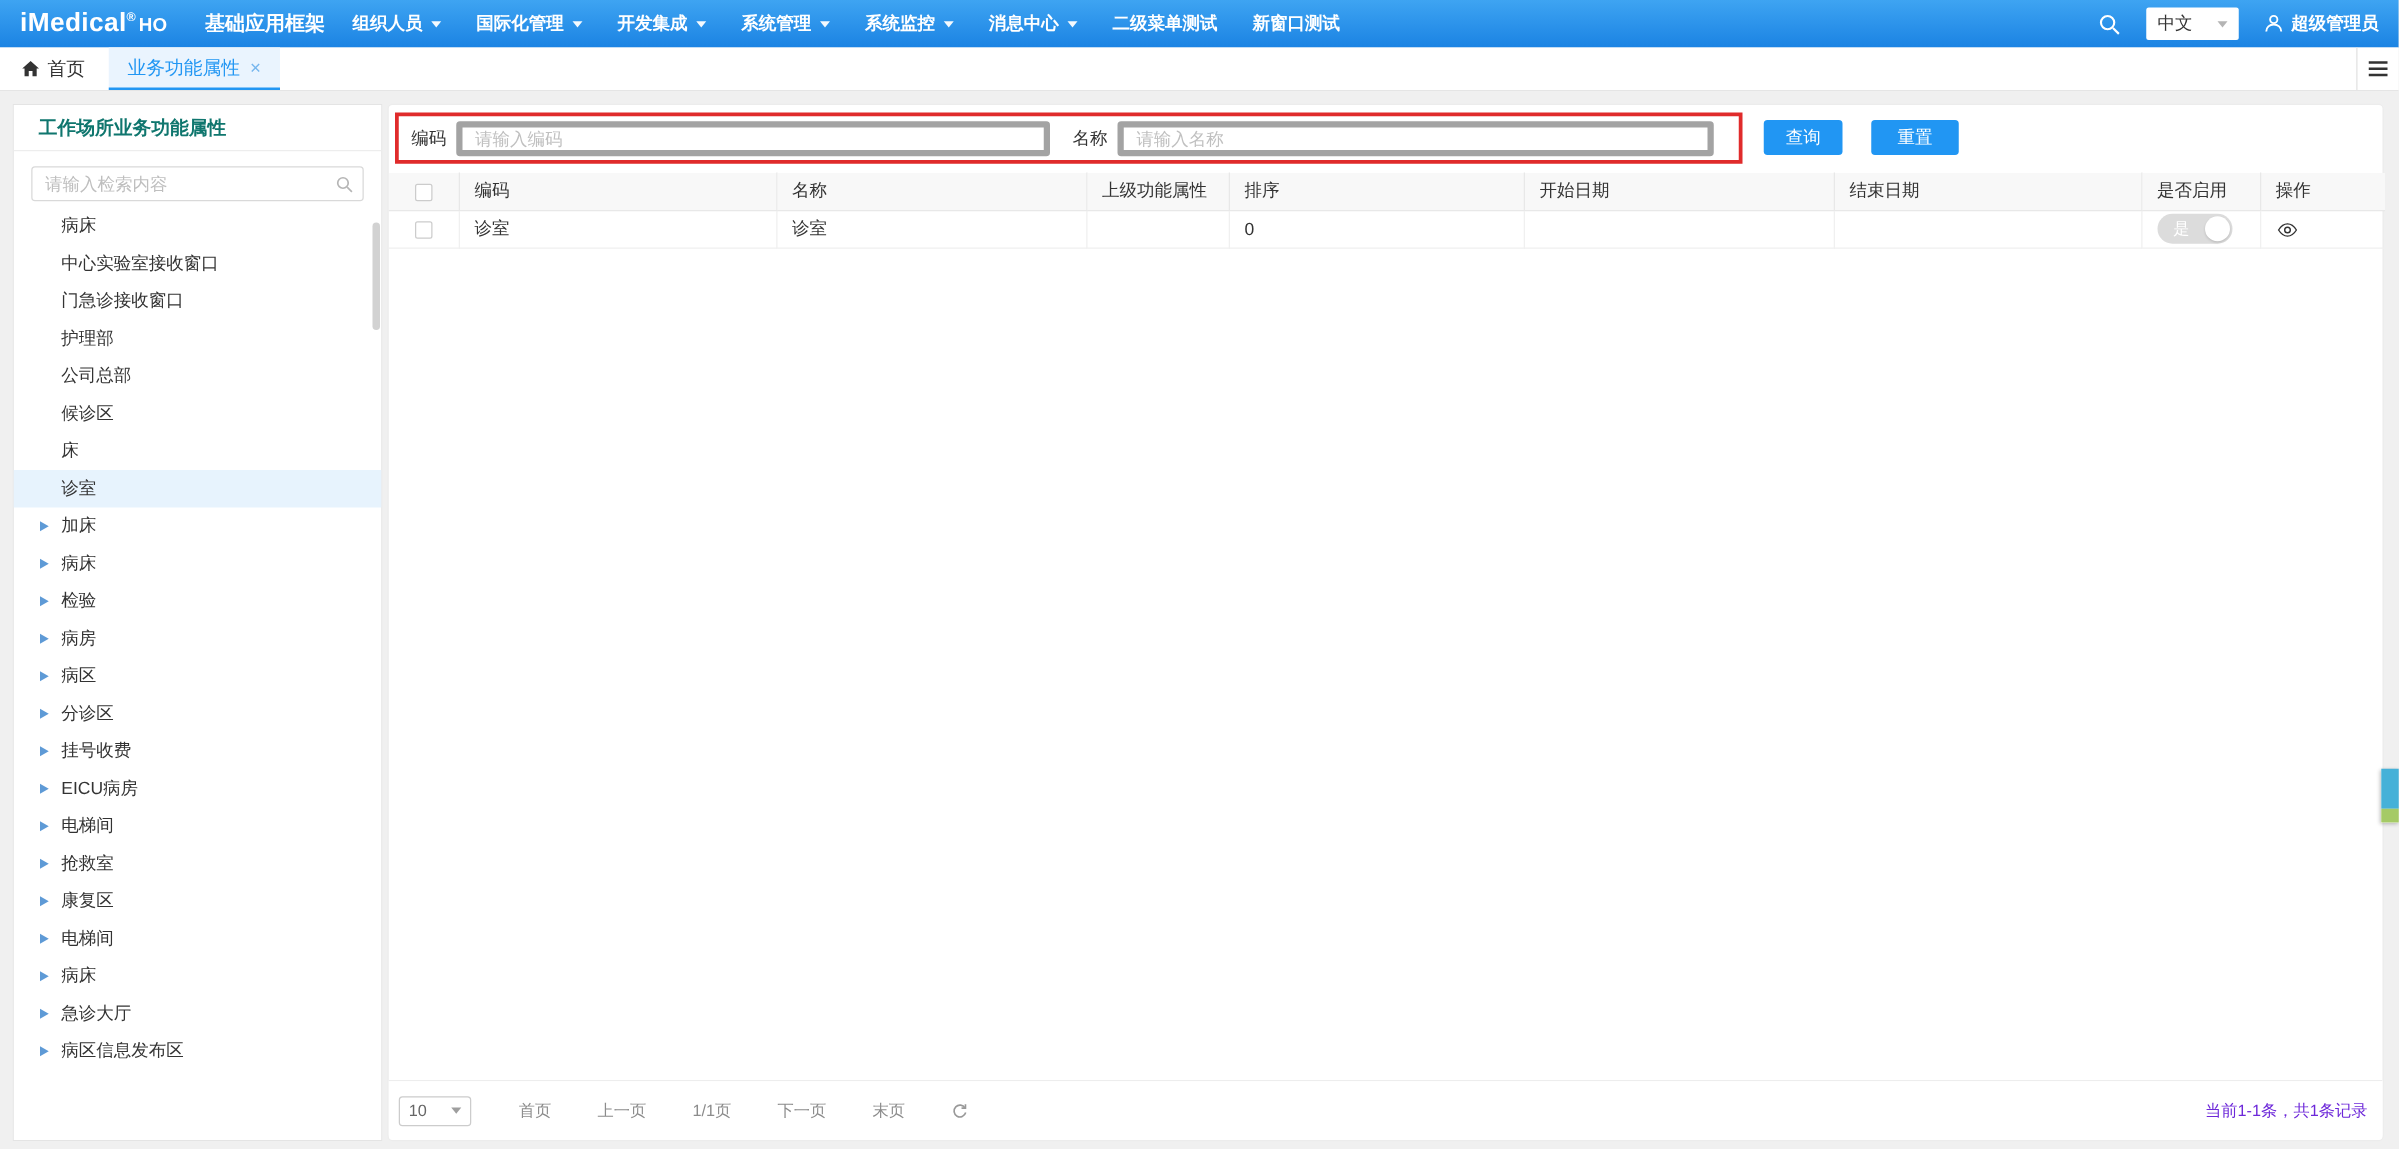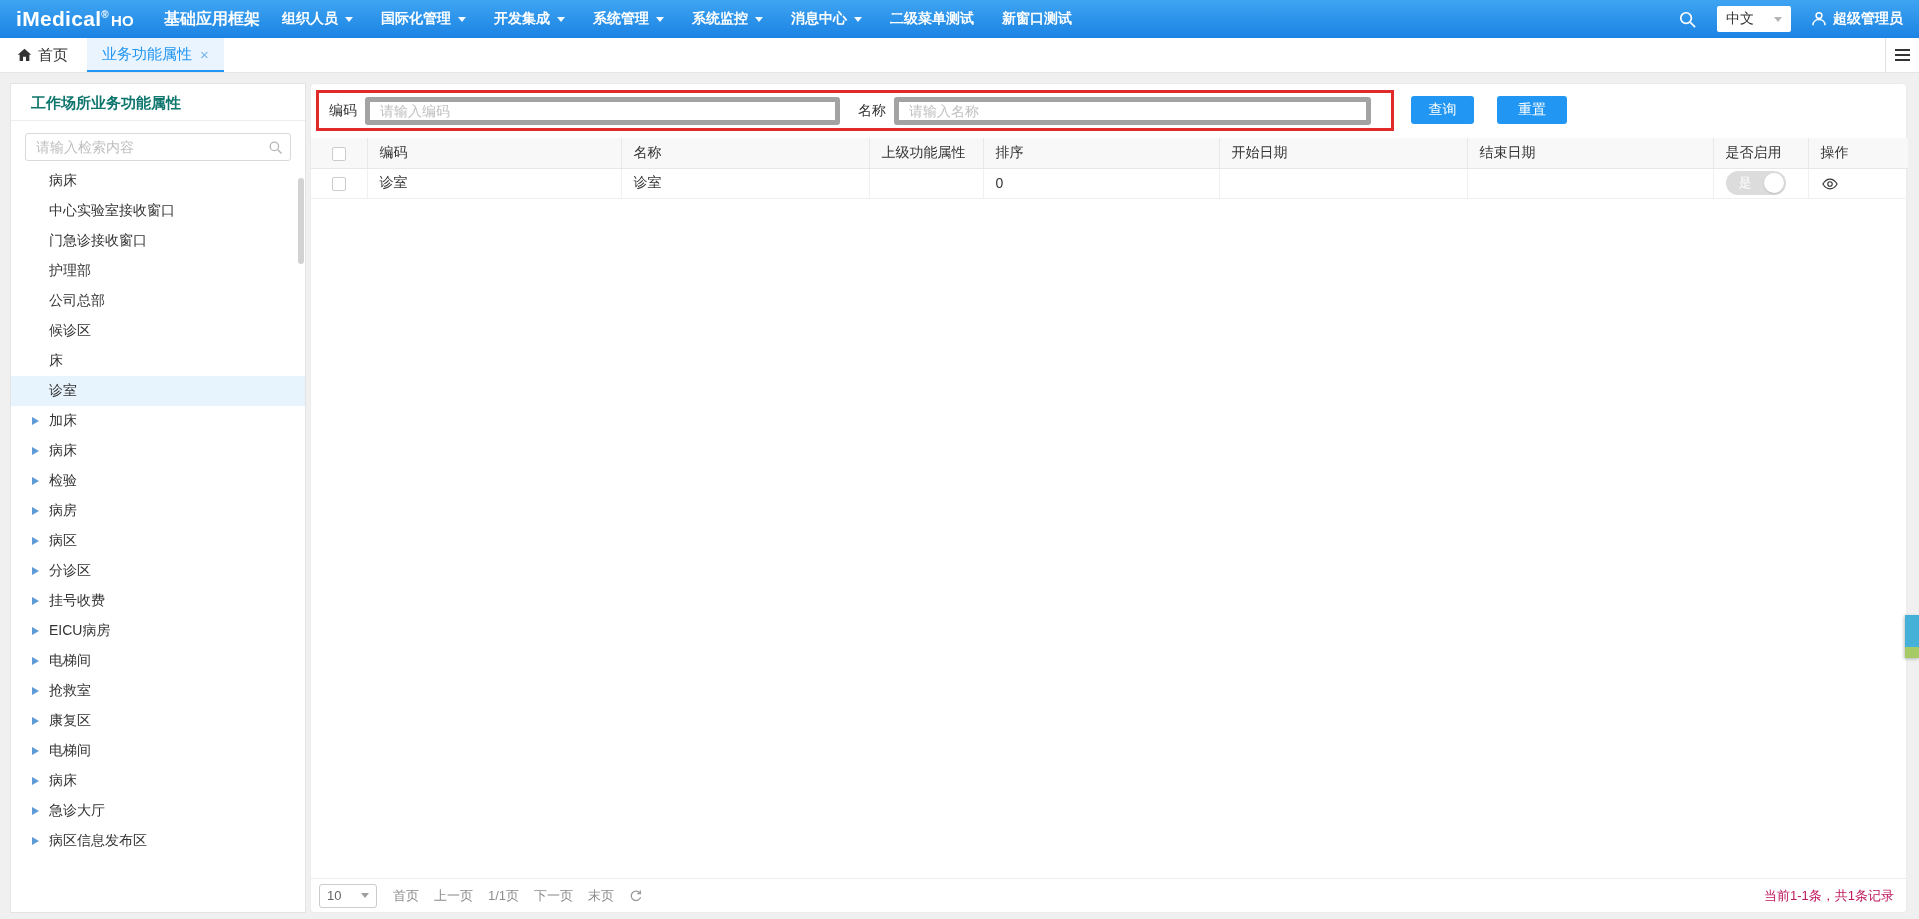--- a/index.html
+++ b/index.html
@@ -63,27 +63,27 @@
   th:last-child, td:last-child { border-right:none; }
   td { height:30px; padding-left:12px; font-size:14px; color:#333; border-bottom:1px solid #f0f0f0; border-right:1px solid #f0f0f0; white-space:nowrap; overflow:hidden; }
   .cb-cell { text-align:center; padding-left:0; }
   .checkbox { display:inline-block; width:14px; height:14px; border:1px solid #ccc; border-radius:2px; background:#fff; vertical-align:middle; cursor:pointer; }
   .toggle { display:inline-flex; align-items:center; width:60px; height:24px; background:#dcdcdc; border-radius:12px; position:relative; vertical-align:middle; cursor:pointer; }
   .toggle-label { color:#fff; font-size:13px; margin-left:13px; }
   .knob { position:absolute; right:2px; top:2px; width:20px; height:20px; background:#fff; border-radius:50%; box-shadow:0 1px 2px rgba(0,0,0,.15); }
   .eye { display:inline-flex; cursor:pointer; vertical-align:middle; }
 
   
-  .pagination { position:absolute; left:0; right:0; bottom:0; height:34px; border-top:1px solid #ededed; display:flex; align-items:center; padding:0 12px 0 8px; font-size:13px; color:#8c8c8c; background:#fff; border-radius:0 0 4px 4px; }
+  .pagination { position:absolute; left:0; right:0; bottom:0; height:48px; border-top:1px solid #ededed; display:flex; align-items:center; padding:0 12px 0 8px; font-size:13px; color:#8c8c8c; background:#fff; border-radius:0 0 4px 4px;gap:22px; }
   .page-size { width:58px; height:24px; border:1px solid #ccc; border-radius:3px; display:flex; align-items:center; padding:0 7px; color:#666; margin-right:16px; cursor:pointer; }
   .page-size .caret { border-top-color:#999; margin-left:auto; border-left-width:4px; border-right-width:4px; }
   .pg-link { margin-right:15px; cursor:pointer; white-space:nowrap; }
   .pg-current { margin-right:15px; white-space:nowrap; }
   .refresh { display:inline-flex; cursor:pointer; }
-  .summary { margin-left:auto; color:#be185d; white-space:nowrap; }
+  .summary { margin-left:auto; color:#6d28d9; white-space:nowrap; }
 
   
   .float-widget { position:absolute; right:0; top:615px; width:14px; box-shadow:-1px 1px 3px rgba(0,0,0,.25); }
   .fw-blue { height:32px; background:#45b1d8; }
   .fw-green { height:11px; background:#a5ca66; }
 </style>
 </head>
 <body>
 
 <div class="navbar">

